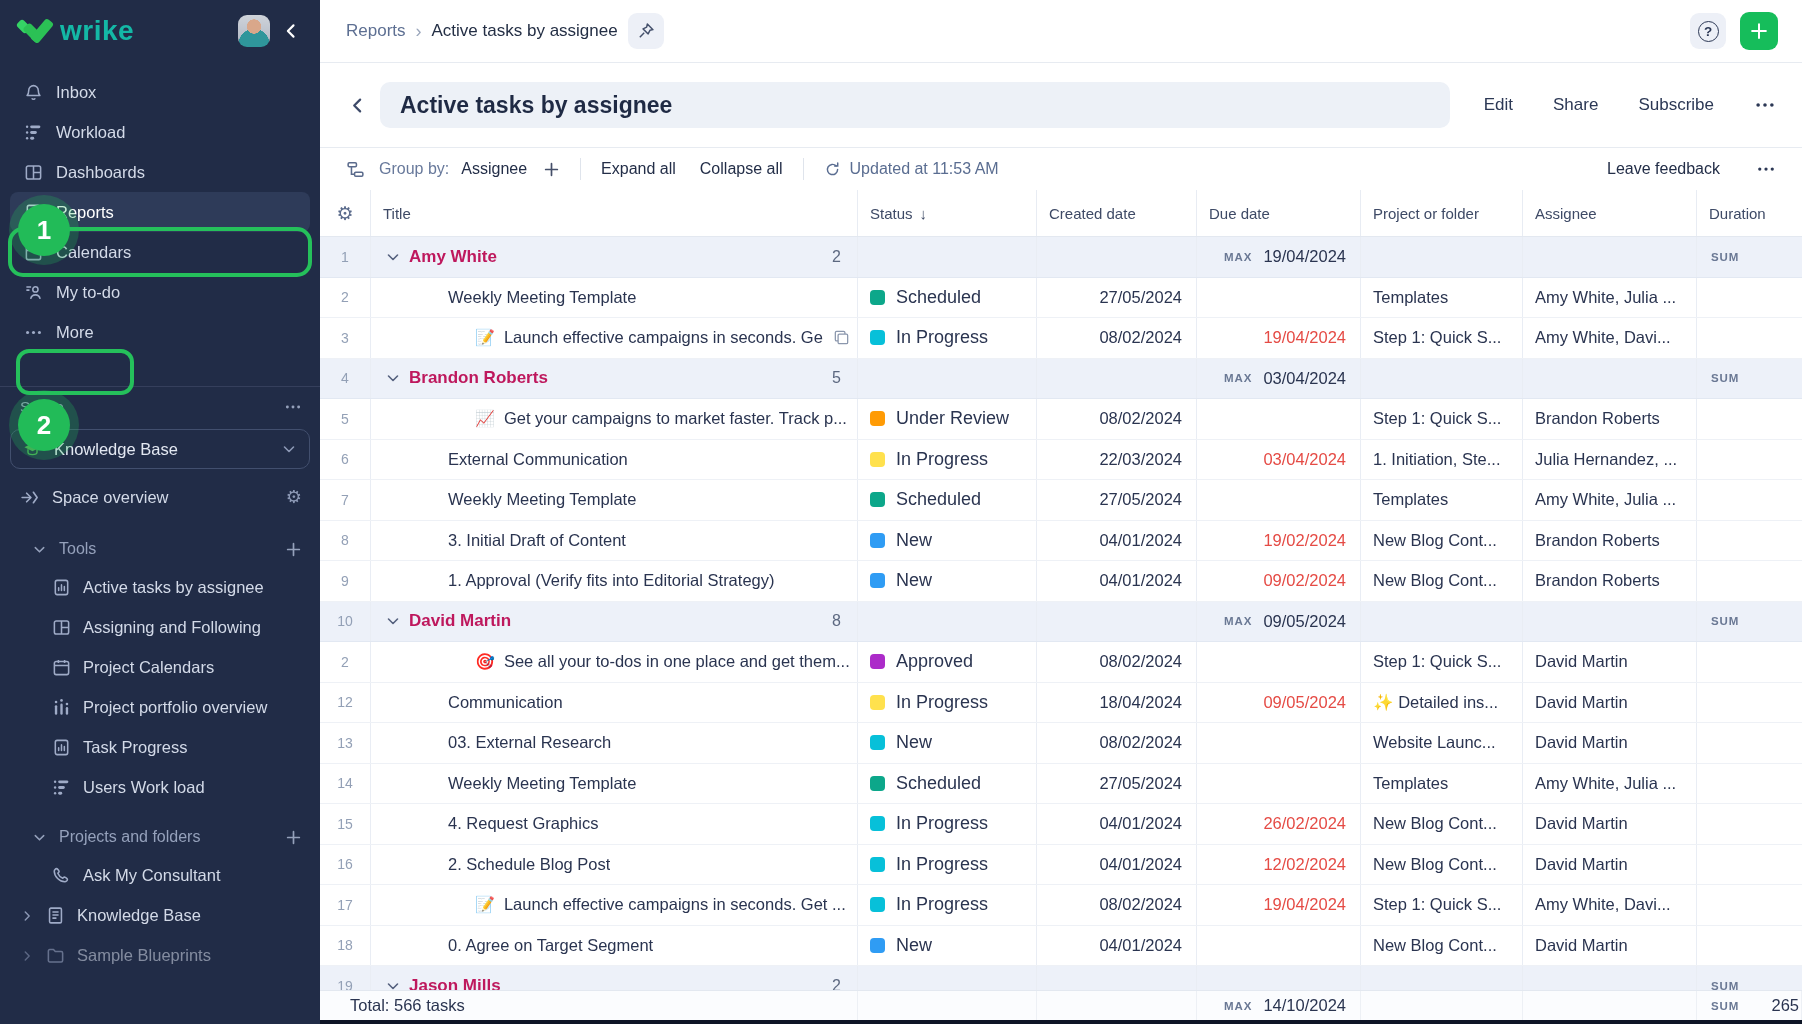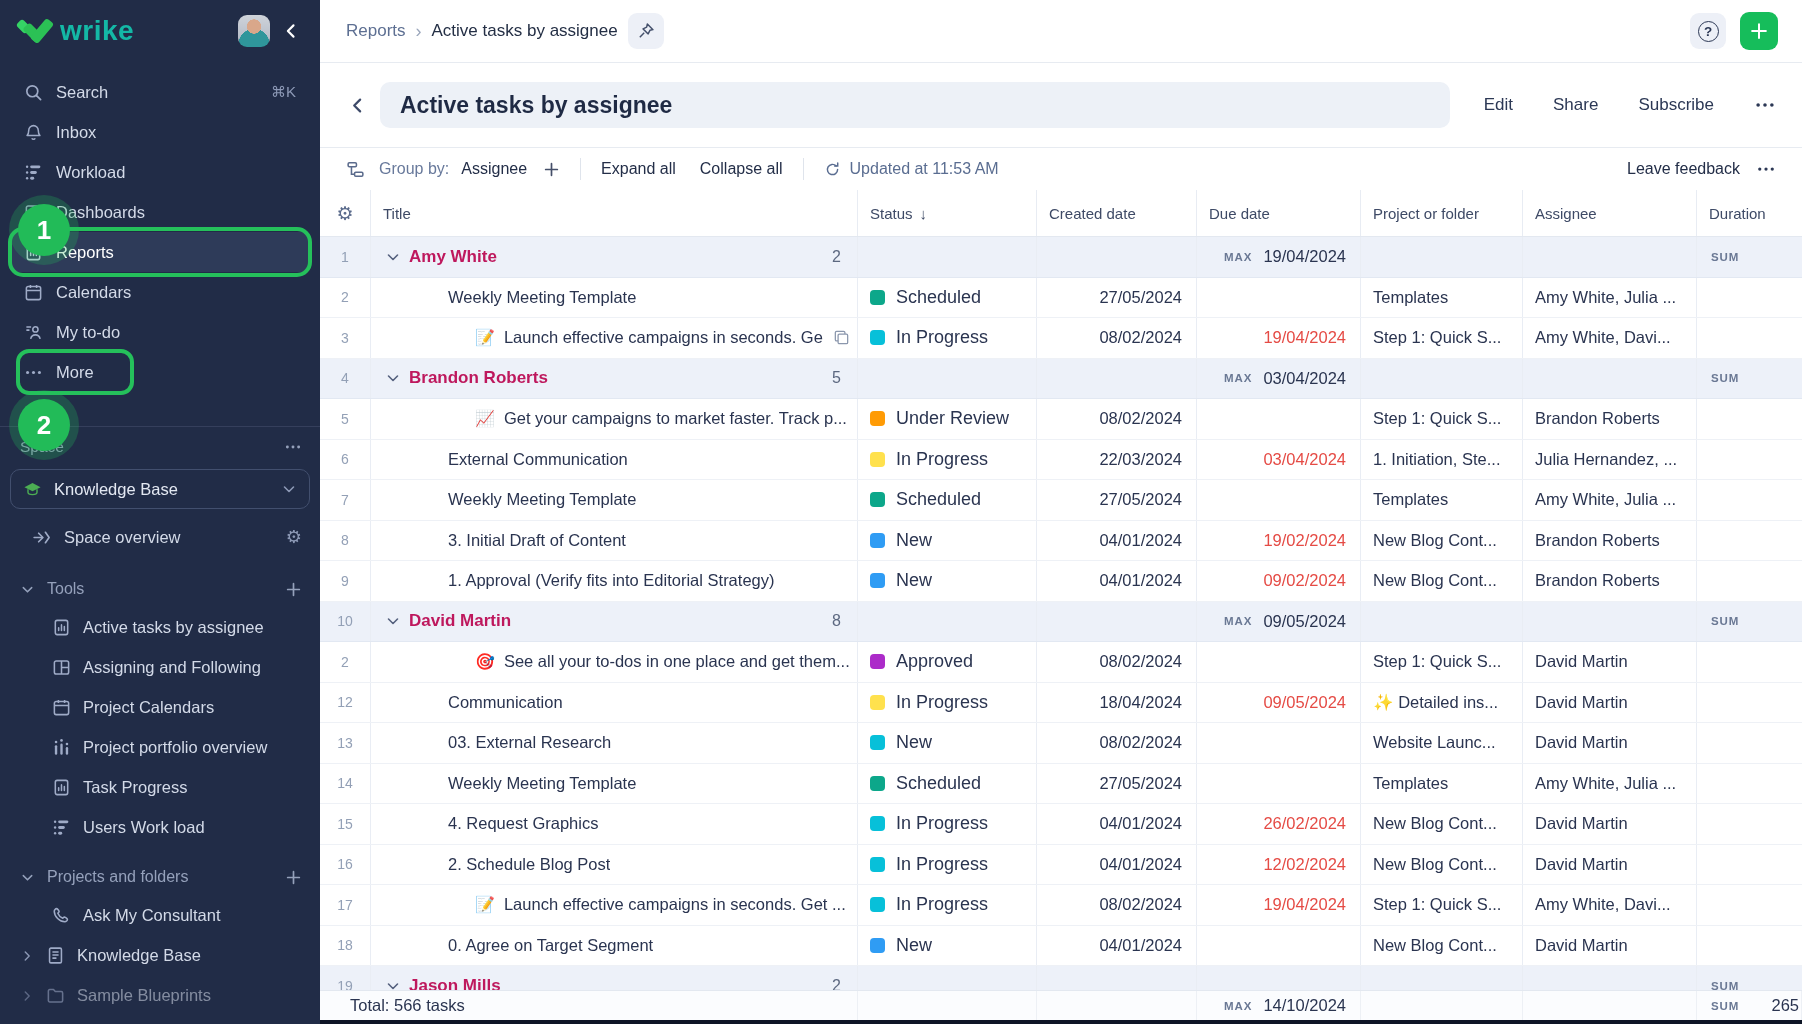--- a/index.html
+++ b/index.html
@@ -33,24 +33,24 @@
   .sb-label { font-size:16.5px; }
   .sb-short { margin-left:auto; color:#8d99b6; font-size:15px; }
 
   .sb-divider { height:1px; background:#353f5c; margin:34px 0 0 0; }
   .sb-space-row { height:40px; display:flex; align-items:center; padding:0 18px 0 20px; color:#95a1bb; font-size:15.5px; }
   .sb-space-row .ic { margin-left:auto; width:18px; height:18px; color:#95a1bb; }
   .kb-box { margin:2px 10px 0 10px; height:40px; border:1px solid #424f6e; border-radius:10px; display:flex; align-items:center; gap:12px; padding:0 12px; cursor:pointer; }
   .kb-box .ic.grad { color:#4cae53; width:19px; height:19px; }
   .kb-box .ic.chev { margin-left:auto; color:#8d99b6; width:16px; height:16px; }
   .kb-name { font-size:16.5px; color:#e3e8f2; }
-  .sb-overview { height:40px; margin-top:8px; display:flex; align-items:center; gap:13px; padding:0 18px 0 32px; cursor:pointer; }
+  .sb-overview { height:40px; margin-top:8px; display:flex; align-items:center; gap:13px; padding:0 18px 0 20px; cursor:pointer; }
   .sb-overview .ic { width:19px; height:19px; color:#9fabc7; }
   .sb-overview .gear-glyph { margin-left:auto; color:#8d99b6; font-size:18px; line-height:1; }
-  .sb-sect { height:36px; display:flex; align-items:center; gap:12px; padding:0 18px 0 20px; color:#95a1bb; font-size:16px; cursor:pointer; }
+  .sb-sect { height:36px; display:flex; align-items:center; gap:12px; padding:0 18px 0 32px; color:#95a1bb; font-size:16px; cursor:pointer; }
   .sb-sect .ic { width:15px; height:15px; color:#95a1bb; }
   .sb-sect .plus { margin-left:auto; width:17px; height:17px; }
   .sb-sect.tools { margin-top:14px; }
   .sb-sect.projects { margin-top:12px; }
   .sb-sub { height:40px; display:flex; align-items:center; gap:12px; padding-left:52px; font-size:16.5px; color:#d3dae8; cursor:pointer; }
   .sb-sub .ic { width:19px; height:19px; color:#9fabc7; }
   .sb-proj { height:40px; display:flex; align-items:center; gap:12px; padding-left:20px; font-size:16.5px; color:#d3dae8; cursor:pointer; }
   .sb-proj .chev { width:14px; height:14px; color:#8d99b6; }
   .sb-proj .chev.hidden { visibility:hidden; width:20px; }
   .sb-proj .ic.obj { width:19px; height:19px; color:#9fabc7; }
@@ -92,21 +92,21 @@
   .toolbar { height:42px; display:flex; align-items:center; padding:0 26px; flex:none; font-size:16px; }
   .toolbar .ic.gby { width:19px; height:19px; color:#5b6b8c; }
   .t-lab { color:#68799b; margin-left:14px; }
   .t-val { color:#232e48; margin-left:12px; cursor:pointer; }
   .t-plus { width:17px; height:17px; color:#454f69; margin-left:16px; cursor:pointer; }
   .t-div { width:1px; height:22px; background:#dfe4ec; margin:0 20px; }
   .t-link { color:#232e48; cursor:pointer; }
   .t-link + .t-link { margin-left:24px; }
   .t-upd { display:flex; align-items:center; gap:9px; color:#5a6d91; }
   .t-upd .ic { width:17px; height:17px; cursor:pointer; }
-  .t-right { margin-left:auto; display:flex; align-items:center; gap:16px; }
+  .t-right { margin-left:auto; display:flex; align-items:center; gap:36px; }
   .t-right .t-link { color:#232e48; }
   .t-right .menu-dots { width:20px; height:20px; }
 
   
   .grid { display:grid; grid-template-columns:51px 487px 179px 160px 164px 162px 174px minmax(0,1fr); }
   .thead { height:47px; border-bottom:1px solid #e3e8f0; flex:none; }
   .th { display:flex; align-items:center; padding-left:12px; font-size:15px; color:#3e4a66; border-right:1px solid #e8ecf3; overflow:hidden; white-space:nowrap; cursor:pointer; }
   .th:last-child { border-right:none; }
   .th.num { justify-content:center; padding-left:0; }
   .th .gear-glyph { font-size:19px; color:#5b6b8c; line-height:1; }
@@ -159,28 +159,20 @@
       <div class="avatar"></div>
       <div class="sb-collapse">
           <span class="ic"><svg viewBox="0 0 16 16" fill="none" stroke="currentColor" stroke-width="1.7" stroke-linecap="round" stroke-linejoin="round">
               <path d="M10 3.5L5.5 8l4.5 4.5"></path>
             </svg></span>
         </div>
     </div>
 
     <nav class="sb-nav">
         <div class="sb-item">
-          <span class="ic"><svg viewBox="0 0 16 16" fill="none" stroke="currentColor" stroke-width="1.4" stroke-linecap="round">
-              <circle cx="7" cy="7" r="4.6"></circle>
-              <path d="M10.6 10.6L14 14"></path>
-            </svg></span>
-          <span class="sb-label">Search</span>
-          <span class="sb-short">⌘K</span>
-        </div>
-        <div class="sb-item">
           <span class="ic"><svg viewBox="0 0 16 16" fill="none" stroke="currentColor" stroke-width="1.3" stroke-linejoin="round">
               <path d="M8 2.2a4 4 0 0 1 4 4c0 2.9.8 3.7 1.4 4.3H2.6C3.2 9.9 4 9.1 4 6.2a4 4 0 0 1 4-4z"></path>
               <path d="M6.6 12.8a1.5 1.5 0 0 0 2.8 0"></path>
             </svg></span>
           <span class="sb-label">Inbox</span>
         </div>
         <div class="sb-item">
           <span class="ic"><svg viewBox="0 0 16 16" fill="currentColor">
               <circle cx="2.6" cy="3.2" r="1"></circle>
               <circle cx="2.6" cy="8" r="1"></circle>

